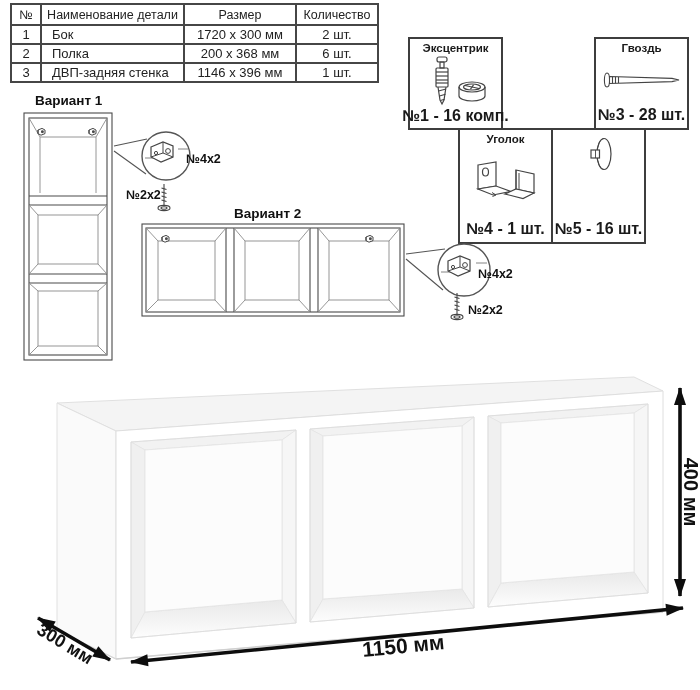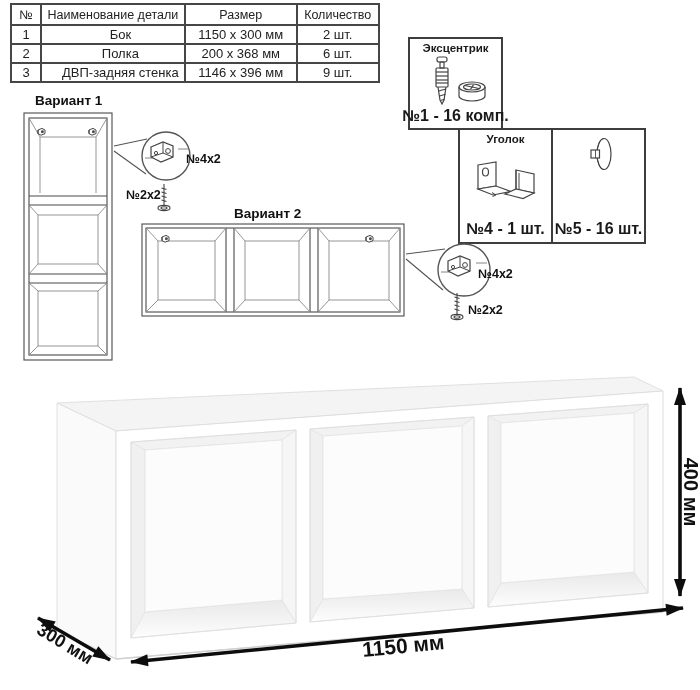--- a/index.html
+++ b/index.html
@@ -4,21 +4,21 @@
 <style>
   html,body{margin:0;padding:0;background:#fff;}
   #page{position:relative;width:700px;height:690px;background:#fff;overflow:hidden;
         font-family:"Liberation Sans",sans-serif;color:#1a1a1a;}
   
   #parts-table{position:absolute;left:10px;top:3px;border-collapse:collapse;
                table-layout:fixed;font-size:13px;color:#222;background:#fff;}
   #parts-table th,#parts-table td{border:2px solid #464646;padding:0 5px;height:17px;
                font-weight:normal;text-align:center;white-space:nowrap;overflow:hidden;}
   #parts-table th{height:19px;font-size:12.5px;}
-  #parts-table td.name{text-align:center;padding-left:20px;}
+  #parts-table td.name{text-align:left;padding-left:10px;}
   
   #hw-legend{position:absolute;left:408px;top:37px;width:281px;height:187px;}
   .hw-cell{position:absolute;width:95px;box-sizing:border-box;border:2px solid #3d3d3d;
            background:#fff;display:flex;flex-direction:column;align-items:center;
            justify-content:space-between;padding:3px 2px 4px 2px;}
   .hw-row1{top:0;height:93px;}
   .hw-row2{top:91px;height:116px;}
   .hw-title{font-weight:bold;font-size:11.5px;line-height:1.12;text-align:center;}
   .hw-count{font-weight:bold;font-size:16px;white-space:nowrap;}
   .hw-ic{flex:0 0 auto;}
@@ -41,34 +41,34 @@
     <tbody>
         <tr>
       <th>№</th>
       <th>Наименование детали</th>
       <th>Размер</th>
       <th>Количество</th>
     </tr>
     <tr>
       <td>1</td>
       <td class="name">Бок</td>
-      <td>1150 x 300 мм</td>
+      <td>1720 x 300 мм</td>
       <td>2 шт.</td>
     </tr>
     <tr>
       <td>2</td>
       <td class="name">Полка</td>
       <td>200 x 368 мм</td>
       <td>6 шт.</td>
     </tr>
     <tr>
       <td>3</td>
       <td class="name">ДВП-задняя стенка</td>
       <td>1146 x 396 мм</td>
-      <td>9 шт.</td>
+      <td>1 шт.</td>
     </tr>
   </tbody>
     </table>
 
   <div id="hw-legend">
 
     <div class="hw-cell hw-row1" style="left:0">
       <div class="hw-title">Эксцентрик</div>
       <div class="hw-ic">
         <svg width="80" height="52" viewBox="0 0 80 52" fill="none" stroke="#444" stroke-width="1.2">
@@ -84,20 +84,33 @@
           <ellipse cx="56" cy="32" rx="13" ry="5"></ellipse>
           <path d="M43,32 v9 a13,5 0 0 0 26,0 v-9"></path>
           <ellipse cx="56" cy="32" rx="8.5" ry="3"></ellipse>
           <path d="M49,30.5 l14,3 M57.5,29.8 l-3,4.4"></path>
         </svg>
       </div>
       <div class="hw-count">№1 - 16 комп.</div>
     </div>
 
 
+    <div class="hw-cell hw-row1" style="left:186px">
+      <div class="hw-title">Гвоздь</div>
+      <div class="hw-ic">
+        <svg width="84" height="20" viewBox="0 0 84 20" fill="none" stroke="#444" stroke-width="1.1">
+          <ellipse cx="7" cy="10" rx="2.6" ry="7" fill="#fff"></ellipse>
+          <path d="M9.5,6.5 L72,8.4 L79,10 L72,11.6 L9.5,13.5 Z" fill="#fff"></path>
+          <line x1="12.5" y1="6.6" x2="12.5" y2="13.4"></line>
+          <line x1="15.5" y1="6.8" x2="15.5" y2="13.2"></line>
+          <line x1="18.5" y1="7" x2="18.5" y2="13"></line>
+        </svg>
+      </div>
+      <div class="hw-count">№3 - 28 шт.</div>
+    </div>
 
     <div class="hw-cell hw-row2" style="left:50px">
       <div class="hw-title">Уголок</div>
       <div class="hw-ic">
         <svg width="80" height="48" viewBox="0 0 80 48" fill="none" stroke="#444" stroke-width="1.2">
           <path d="M12,6 L30,3 L30,27 L12,30 Z" fill="#fff"></path>
           <ellipse cx="19.5" cy="13" rx="3" ry="4"></ellipse>
           <path d="M12,30 L30,27 L45,32.5 L27,36 Z" fill="#fff"></path>
           <path d="M26,33.5 l4,2.5 -3.5,1.5" stroke-width="1"></path>
           <path d="M50,11 L68,15 L68,34 L50,30 Z" fill="#fff"></path>

